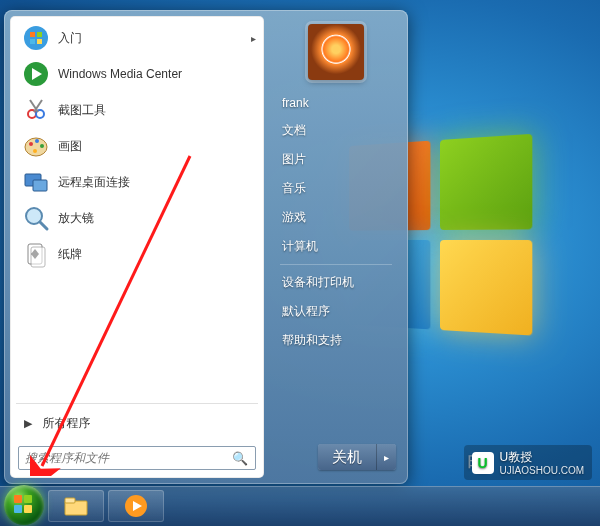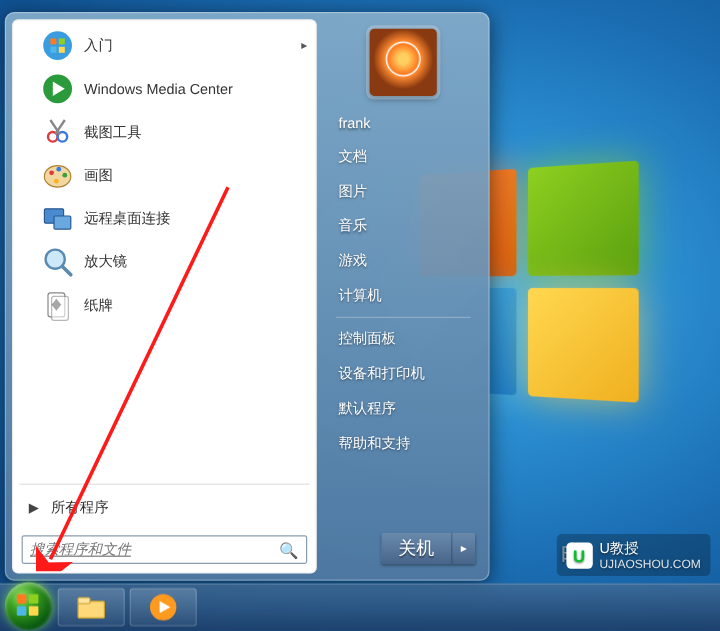--- a/index.html
+++ b/index.html
@@ -26,42 +26,42 @@
   border-radius: 8px; display: flex;
   background: linear-gradient(to bottom, rgba(130,170,200,0.95), rgba(80,120,160,0.95));
   box-shadow: 0 3px 18px rgba(0,0,0,0.55), inset 0 0 0 1px rgba(255,255,255,0.3);
   padding: 6px;
 }
 .left-panel {
   width: 254px; background: #fff; border-radius: 5px;
   display: flex; flex-direction: column;
   box-shadow: inset 0 0 0 1px rgba(0,0,0,0.08);
 }
-.program-list { flex: 1; padding: 4px 2px 2px 18px; overflow: hidden; }
+.program-list { flex: 1; padding: 4px 2px 2px 6px; overflow: hidden; }
 .program-item {
   display: flex; align-items: center; height: 36px; padding: 0 6px;
   border-radius: 3px; cursor: default; font-size: 12px; color: #333;
 }
 .program-item .picon { width: 28px; height: 28px; margin-right: 8px; flex-shrink: 0; display:flex; align-items:center; justify-content:center; }
 .program-item .arrow { margin-left: auto; color: #555; font-size: 10px; }
 .divider-h { height: 1px; background: #e0e0e0; margin: 2px 6px; }
 
 .all-programs {
   display: flex; align-items: center; height: 30px; padding: 0 10px; font-size: 12px; color: #333;
   border-radius: 3px; margin: 2px 4px; cursor: default;
 }
 .all-programs .tri { margin-right: 10px; font-size: 11px; color: #444; }
 
 .search-row { padding: 6px 8px 8px 8px; }
 .search-box {
   width: 100%; height: 24px; border: 1px solid #8a9db0; border-radius: 2px;
   background: #fff; display: flex; align-items: center; padding: 0 6px;
 }
 .search-box input {
-  flex: 1; border: none; outline: none; font-size: 12px; font-style: italic; color: #777; background: transparent; text-decoration: underline;
+  flex: 1; border: none; outline: none; font-size: 12px; font-style: italic; color: #777; background: transparent;
 }
 .search-box .sicon { color: #666; font-size: 13px; }
 
 .right-panel {
   flex: 1; padding: 6px 4px 6px 10px; display: flex; flex-direction: column;
   color: #fff; font-size: 12px;
 }
 .avatar-wrap { display:flex; justify-content:center; margin-bottom: 10px; margin-top: 2px; }
 .avatar {
   width: 56px; height: 56px; border-radius: 4px;
@@ -255,21 +255,20 @@
     <div class="right-item">frank</div>
     <div id="right-group1">
         <div class="right-item">文档</div>
         <div class="right-item">图片</div>
         <div class="right-item">音乐</div>
         <div class="right-item">游戏</div>
         <div class="right-item">计算机</div>
       </div>
     <div class="right-sep"></div>
     <div id="right-group2">
-        <div class="right-item">控制面板</div>
         <div class="right-item">设备和打印机</div>
         <div class="right-item">默认程序</div>
         <div class="right-item">帮助和支持</div>
       </div>
     <div class="shutdown-row">
       <div class="shutdown-btn">
         <div class="shutdown-main">关机</div>
         <div class="shutdown-arrow">▸</div>
       </div>
     </div>

